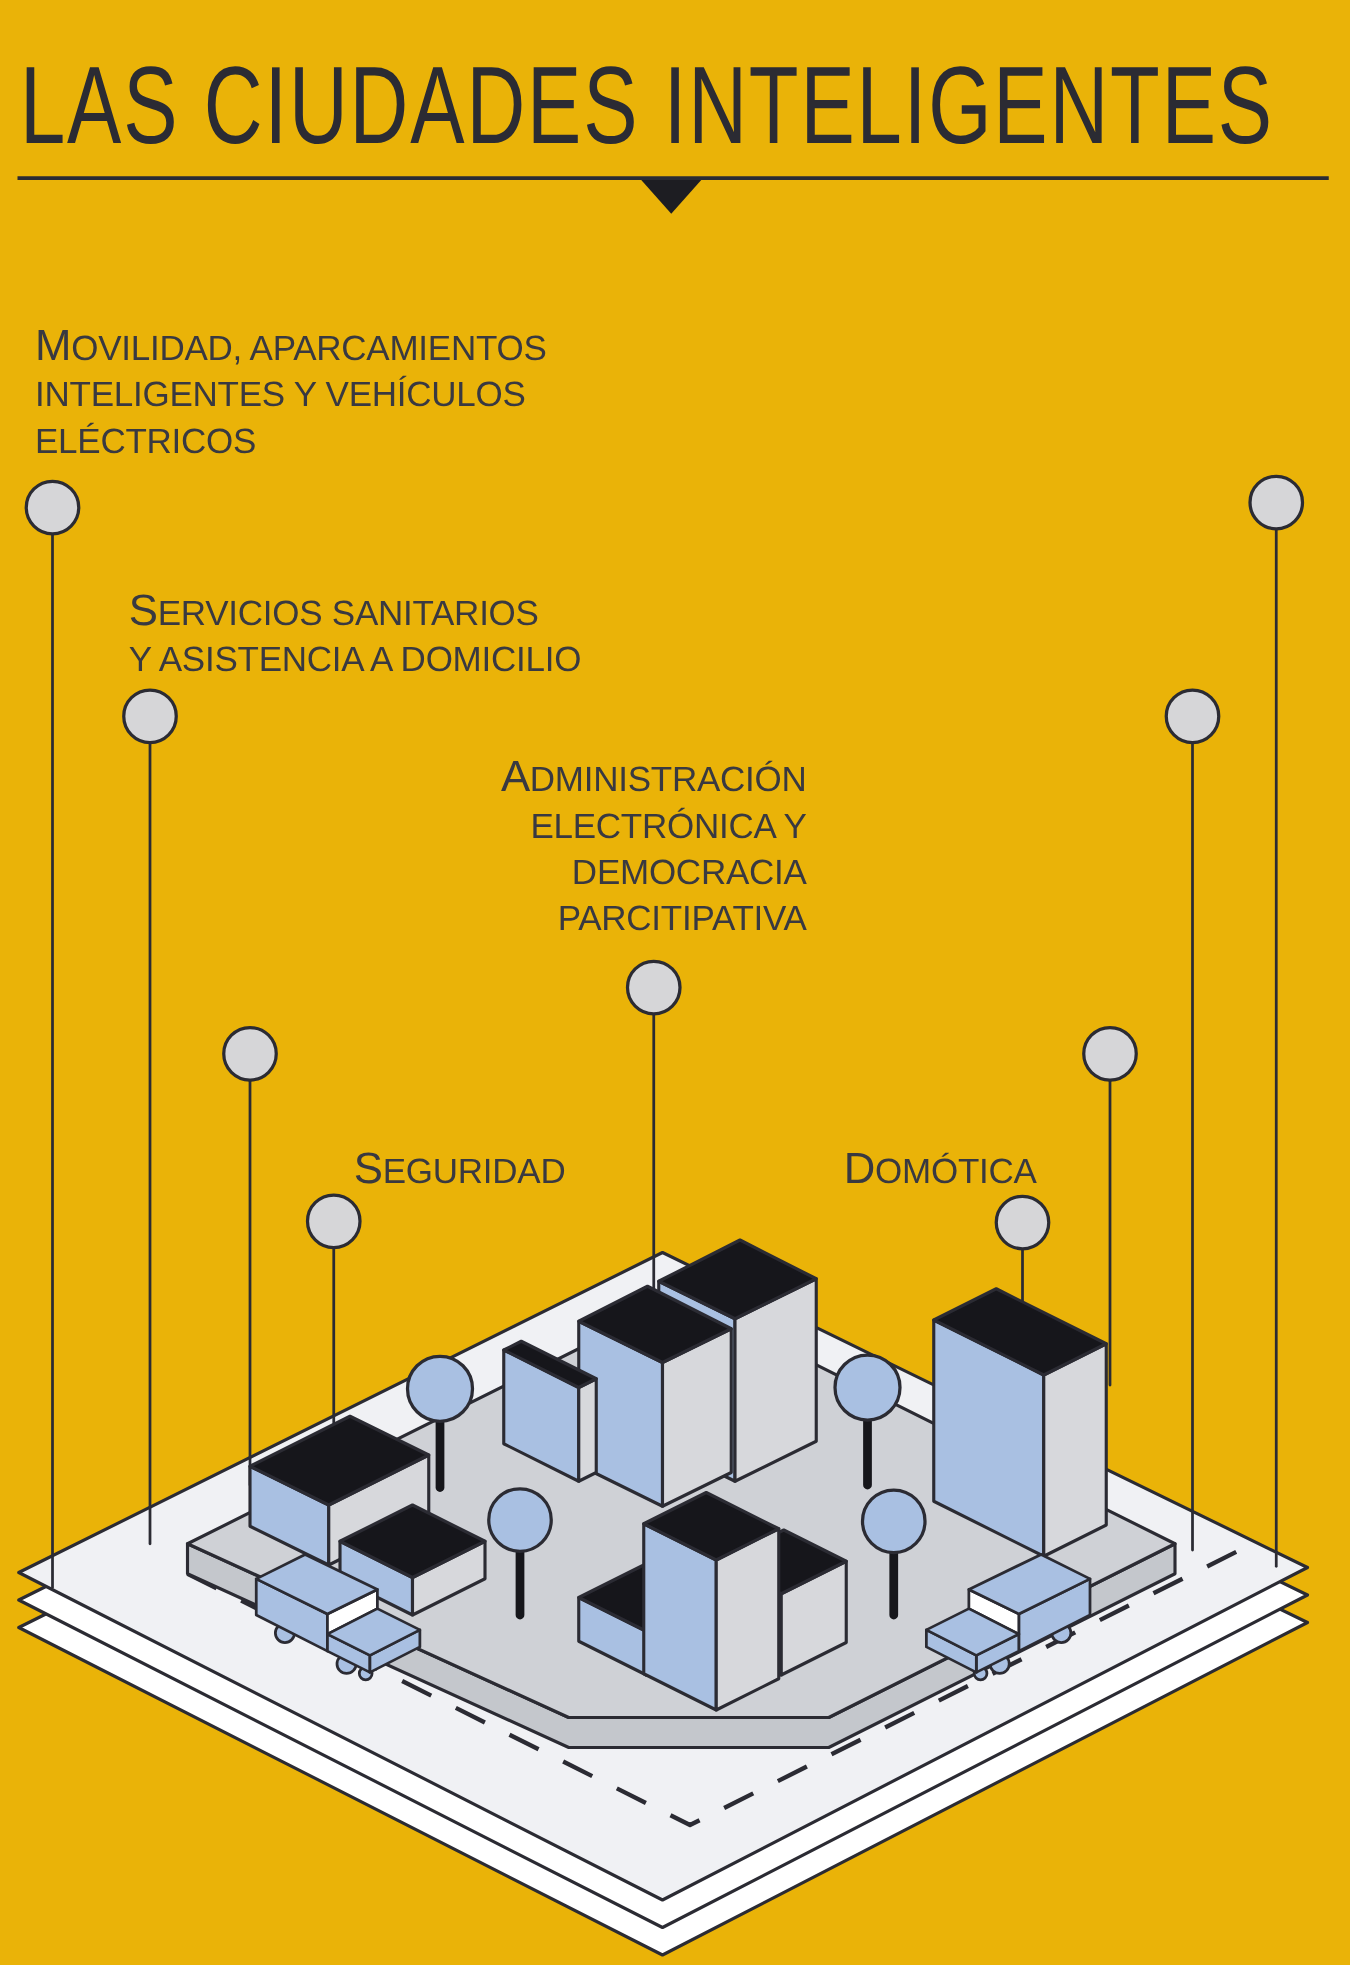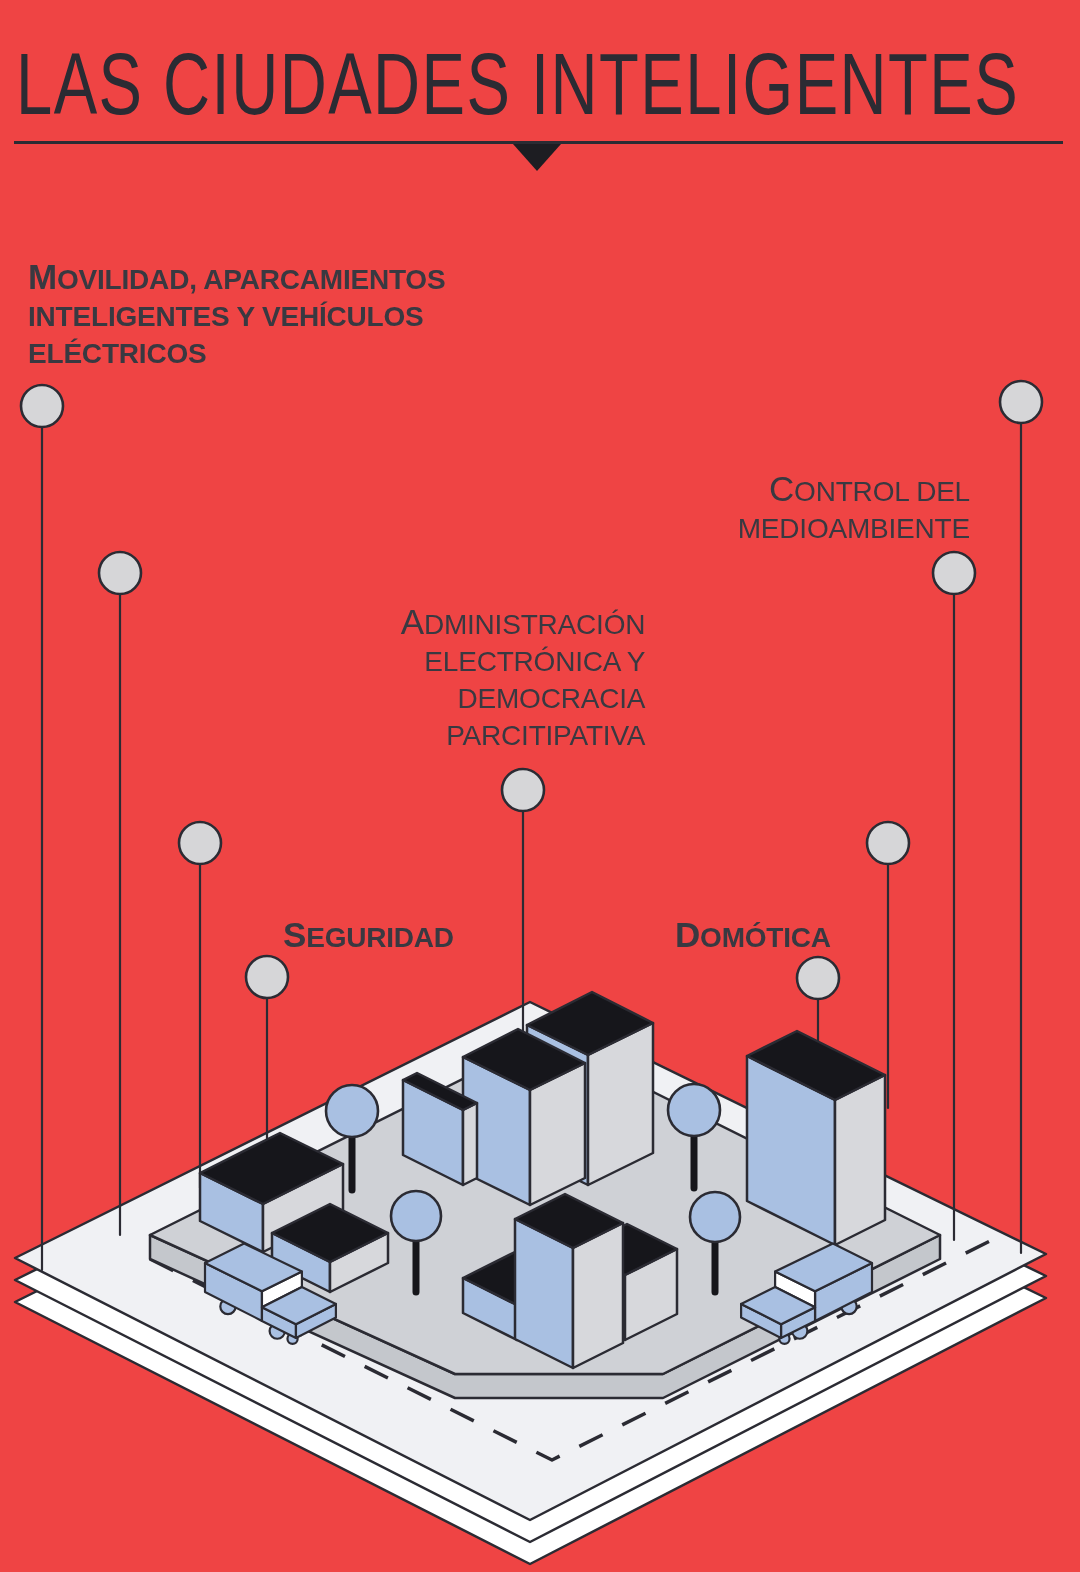--- a/index.html
+++ b/index.html
@@ -1,30 +1,30 @@
 <!DOCTYPE html>
 <html><head>
 <meta charset="utf-8">
 <style>
   html,body{margin:0;padding:0;background:#fff;}
-  .page{position:relative;width:1080px;height:1572px;background:#ef4444;overflow:hidden;
+  .page{position:relative;width:1080px;height:1572px;background:#eab308;overflow:hidden;
         font-family:"Liberation Sans", sans-serif;color:#393941;}
   
   .title{position:absolute;left:16px;top:40px;font-size:88px;line-height:1.0;
          font-weight:400;color:#2b2b33;white-space:nowrap;letter-spacing:2px;
          transform:scaleX(0.74);transform-origin:0 0;}
   .rule{position:absolute;left:14px;top:141px;width:1049px;height:3px;background:#2b2b33;}
   .tri{position:absolute;left:537px;top:144px;width:0;height:0;transform:translateX(-50%);
        border-left:24px solid transparent;border-right:24px solid transparent;
        border-top:27px solid #1d1d22;}
   
   .lbl{position:absolute;font-size:28px;line-height:37px;white-space:pre-line;
        color:#393941;letter-spacing:-0.2px;}
   .lbl::first-letter{font-size:35px;}
-  .al{text-align:left;font-weight:bold;}
+  .al{text-align:left;}
   .ar{text-align:right;}
   .ac{text-align:right;transform:translateX(-50%);}
   .lbl-movilidad{left:28px;top:258px;}
   .lbl-online{right:36px;top:258px;}
   .lbl-servicios{left:103px;top:470px;}
   .lbl-medioambiente{right:110px;top:470px;}
   .lbl-administracion{left:523px;top:603px;}
   .lbl-diseno{left:183px;top:696px;}
   .lbl-informacion{right:172px;top:696px;}
   .lbl-seguridad{left:251px;top:916px;margin-left:32px;}
@@ -37,22 +37,22 @@
 
 <div class="page">
 
   <div class="title">LAS CIUDADES INTELIGENTES</div>
   <div class="rule"></div>
   <div class="tri"></div>
 
   <div class="lbl al lbl-movilidad">MOVILIDAD, APARCAMIENTOS
 INTELIGENTES Y VEHÍCULOS
 ELÉCTRICOS</div>
-  <div class="lbl ar lbl-medioambiente">CONTROL DEL
-MEDIOAMBIENTE</div>
+  <div class="lbl al lbl-servicios">SERVICIOS SANITARIOS
+Y ASISTENCIA A DOMICILIO</div>
   <div class="lbl ac lbl-administracion">ADMINISTRACIÓN
 ELECTRÓNICA Y
 DEMOCRACIA
 PARCITIPATIVA</div>
   <div class="lbl al lbl-seguridad">SEGURIDAD</div>
   <div class="lbl al lbl-domotica">DOMÓTICA</div>
 
   <svg class="citysvg" viewBox="0 0 1080 1572" xmlns="http://www.w3.org/2000/svg" stroke-linejoin="round" stroke-linecap="round">
 
     <g stroke="#2b2b33" stroke-width="2.5">

